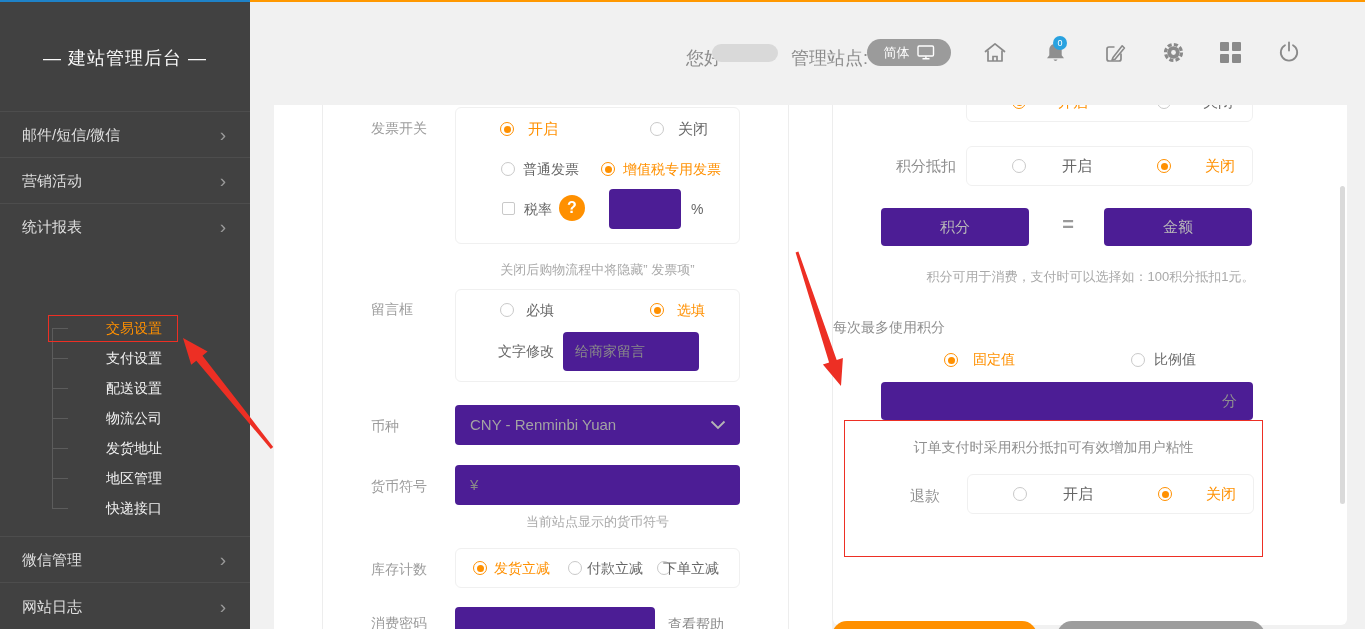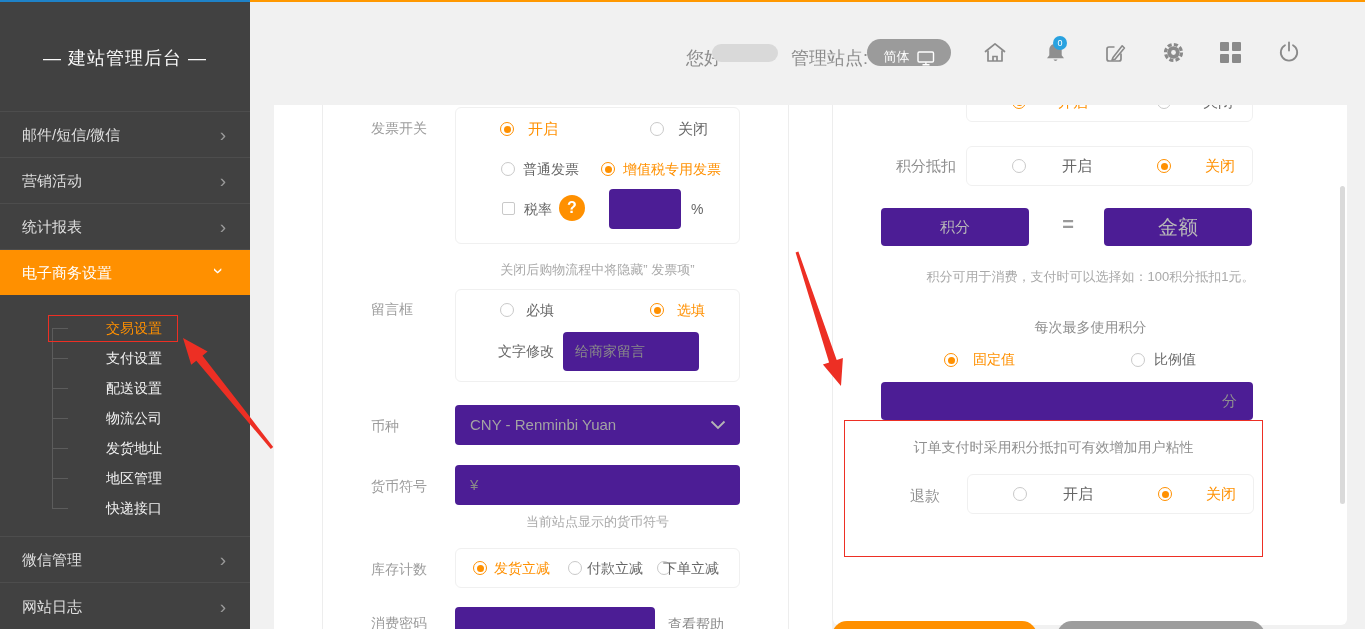--- a/index.html
+++ b/index.html
@@ -19,21 +19,21 @@
   .sb-item.active{background:#ff9000;color:#fff;height:46px;line-height:46px;}
   .sb-item.active .chev{color:#fff;transform:rotate(90deg);top:-2px;right:28px;}
   .sb-sub{left:0;width:250px;height:30px;line-height:30px;color:#f2f2f2;font-size:14px;padding-left:106px;cursor:pointer;}
   .sb-sub.cur{color:#ff9000;}
   .treev{left:52px;width:1px;background:#5c5c5c;}
   .treeh{width:16px;height:1px;background:#5c5c5c;left:52px;}
   
   .htxt{font-size:18px;color:#8c8c8c;}
   .redact{left:712px;top:44px;width:66px;height:18px;border-radius:9px;background:#d9d9d9;}
   .langpill{left:867px;top:39px;width:84px;height:27px;border-radius:14px;background:#9b9b9b;
-            color:#fff;font-size:13px;display:flex;align-items:flex-end;justify-content:center;gap:7px;cursor:pointer;}
+            color:#fff;font-size:13px;display:flex;align-items:center;justify-content:center;gap:7px;cursor:pointer;}
   .hicon{cursor:pointer;}
   .badge{left:1053px;top:36px;width:14px;height:14px;border-radius:50%;background:#29a2e0;color:#fff;
          font-size:9px;text-align:center;line-height:14px;}
   .gridicon{left:1220px;top:42px;width:21px;height:21px;}
   .gridicon span{position:absolute;width:9px;height:9px;background:#8a8a8a;border-radius:1px;}
   
   .main-bg{left:274px;top:105px;width:1073px;height:524px;background:#fff;}
   .vline{width:1px;background:#ededed;}
   .gray-br{left:832px;top:575px;width:515px;height:54px;background:#f1f1f1;}
   #rightcard{left:832px;top:105px;width:515px;height:520px;background:#fff;
@@ -75,24 +75,20 @@
       <span class="chev">›</span>
     </div>
     <div class="abs sb-item" style="top:155px">
       <span>营销活动</span>
       <span class="chev">›</span>
     </div>
     <div class="abs sb-item" style="top:201px">
       <span>统计报表</span>
       <span class="chev">›</span>
     </div>
-    <div class="abs sb-item active" style="top:247px">
-      <span>电子商务设置</span>
-      <span class="chev">›</span>
-    </div>
 
     <div class="abs treev" style="top:326px;height:180px"></div>
     <div class="abs treeh" style="top:326px"></div>
     <div class="abs treeh" style="top:356px"></div>
     <div class="abs treeh" style="top:386px"></div>
     <div class="abs treeh" style="top:416px"></div>
     <div class="abs treeh" style="top:446px"></div>
     <div class="abs treeh" style="top:476px"></div>
     <div class="abs treeh" style="top:506px"></div>
 
@@ -245,25 +241,25 @@
     <div class="abs rlabel" style="left:63px;top:52px">积分抵扣</div>
     <div class="abs fbox" style="left:133px;top:41px;width:287px;height:40px">
       <span class="abs radio" style="left:45px;top:12px"></span>
       <span class="abs opt15" style="left:95px;top:10px">开启</span>
       <span class="abs radio sel" style="left:190px;top:12px"></span>
       <span class="abs opt15 orange" style="left:238px;top:10px">关闭</span>
     </div>
 
     <div class="abs ginput" style="left:48px;top:103px;width:148px;height:38px;line-height:38px;text-align:center;font-size:15px;color:#b8b8b8">积分</div>
     <div class="abs" style="left:222px;top:108px;width:26px;text-align:center;font-size:20px;font-weight:bold;color:#9a9a9a">=</div>
-    <div class="abs ginput" style="left:271px;top:103px;width:148px;height:38px;line-height:38px;text-align:center;font-size:20px;color:#b8b8b8">金额</div>
+    <div class="abs ginput" style="left:271px;top:103px;width:148px;height:38px;line-height:38px;text-align:center;font-size:15px;color:#b8b8b8">金额</div>
 
     <div class="abs helper" style="left:0;top:163px;width:515px">积分可用于消费，支付时可以选择如：100积分抵扣1元。</div>
 
-    <div class="abs" style="left:0;top:214px;width:515px;text-align:center;font-size:14px;color:#8f8f8f">每次最多使用积分</div>
+    <div class="abs" style="left:0;top:214px;width:515px;text-align:left;font-size:14px;color:#8f8f8f">每次最多使用积分</div>
 
     <span class="abs radio sel" style="left:111px;top:248px"></span>
     <span class="abs opt orange" style="left:140px;top:246px">固定值</span>
     <span class="abs radio" style="left:298px;top:248px"></span>
     <span class="abs opt" style="left:321px;top:246px">比例值</span>
 
     <div class="abs ginput" style="left:48px;top:277px;width:372px;height:38px;line-height:38px;text-align:right;padding-right:16px;font-size:15px;color:#8f8f8f">分</div>
 
     <div class="abs redbox" style="left:11px;top:315px;width:419px;height:137px">
       <div class="abs" style="left:0;top:18px;width:417px;text-align:center;font-size:14px;color:#8f8f8f">订单支付时采用积分抵扣可有效增加用户粘性</div>

